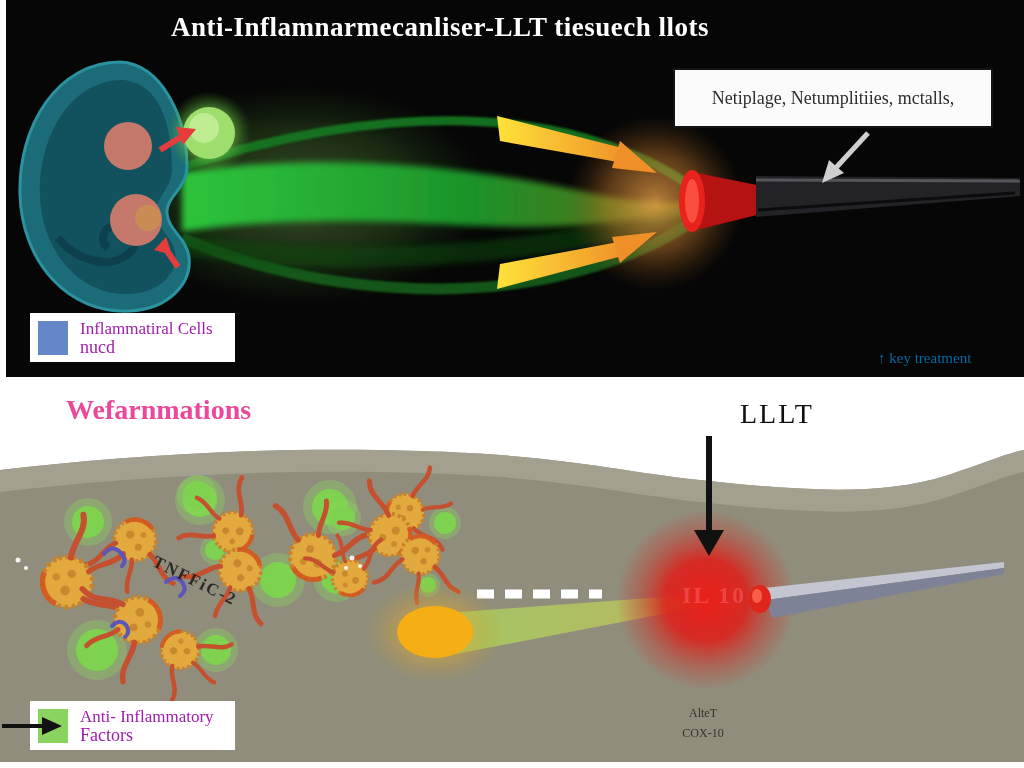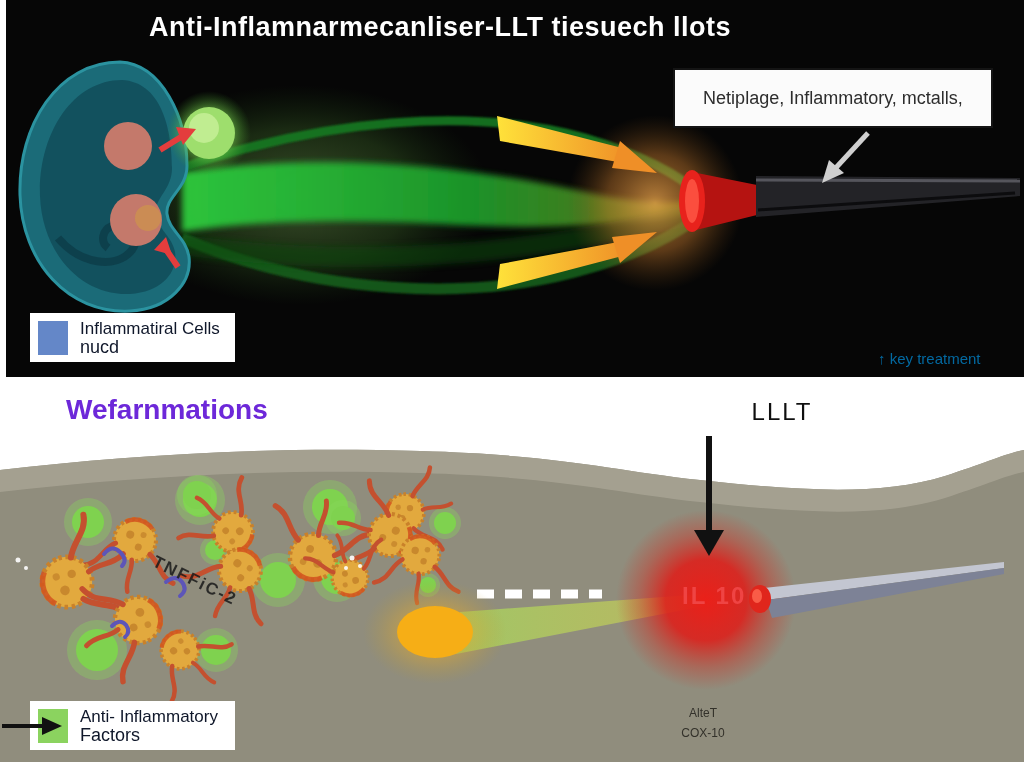--- a/index.html
+++ b/index.html
@@ -1,35 +1,35 @@
 <!DOCTYPE html>
 <html><head>
 <meta charset="utf-8">
 <style>
   html,body{margin:0;padding:0;background:#ffffff;}
   .stage{position:relative;width:1024px;height:768px;background:#ffffff;overflow:hidden;
-         font-family:Liberation Sans, sans-serif;}
+         font-family:Liberation Serif, serif;}
   .stage svg{position:absolute;left:0;}
   .overlay{position:absolute;}
   .top-title{left:110px;top:12px;width:660px;text-align:center;color:#ffffff;
              font-size:27px;font-weight:bold;letter-spacing:.5px;}
   .info-box{left:673px;top:68px;width:316px;height:56px;background:#fbfbfb;border:2px solid #141414;
             display:flex;flex-direction:column;justify-content:center;text-align:center;
             font-size:18px;line-height:25px;color:#2d2d2d;}
   .legend-box{background:#ffffff;display:flex;align-items:center;padding:6px 8px;box-sizing:border-box;}
   .legend-top{left:30px;top:313px;width:205px;height:49px;}
   .legend-bottom{left:30px;top:701px;width:205px;height:49px;}
   .swatch{width:30px;height:34px;margin-right:12px;flex:0 0 auto;}
   .swatch-blue{background:#6487c8;}
   .swatch-green{background:#8bd35f;}
-  .legend-text{font-size:17px;line-height:19px;color:#0f172a;}
+  .legend-text{font-size:17px;line-height:19px;color:#a21caf;}
   .legend-text .sub{font-size:18px;}
   .key-note{left:878px;top:350px;color:#0369a1;font-size:15px;}
-  .bottom-title{left:66px;top:394px;color:#6d28d9;font-size:28px;font-weight:bold;}
-  .lllt-label{left:740px;top:398px;width:84px;text-align:center;color:#0f0f0f;font-size:24px;letter-spacing:2px;}
+  .bottom-title{left:66px;top:394px;color:#ec4899;font-size:28px;font-weight:bold;}
+  .lllt-label{left:740px;top:398px;width:84px;color:#0f0f0f;font-size:28px;letter-spacing:2px;}
   .tnf-label{left:158px;top:552px;color:rgba(25,25,25,.85);font-size:17px;font-weight:bold;
              letter-spacing:2px;transform:rotate(26deg);transform-origin:left top;}
   .il10-label{left:682px;top:582px;color:#ef4444;font-size:24px;font-weight:bold;letter-spacing:2px;}
   .alter-note{left:648px;top:703px;width:110px;text-align:center;color:#33312a;
               font-size:12px;line-height:20px;}
   .legend-arrow{left:240px;top:712px;}
 </style>
 </head>
 <body>
 
@@ -270,21 +270,21 @@
 
     <g>
       <line x1="709" y1="58" x2="709" y2="156" stroke="#111111" stroke-width="6"></line>
       <polygon points="694,152 724,152 709,178" fill="#111111"></polygon>
     </g>
   </svg>
 
   <div class="overlay top-title">Anti-Inflamnarmecanliser-LLT tiesuech llots</div>
 
   <div class="overlay info-box">
-    <div>Netiplage, Inflammatory, mctalls,</div>
+    <div>Netiplage, Netumplitiies, mctalls,</div>
   </div>
 
   <div class="overlay legend-box legend-top">
     <div class="swatch swatch-blue"></div>
     <div class="legend-text">
       <div>Inflammatiral Cells</div>
       <div class="sub">nucd</div>
     </div>
   </div>
 

